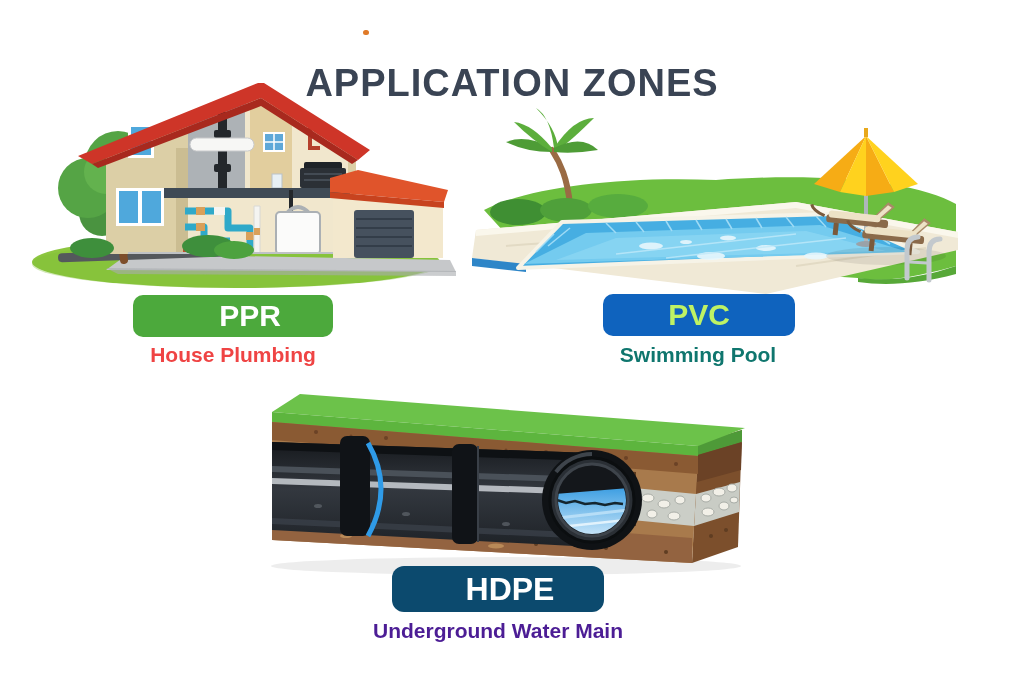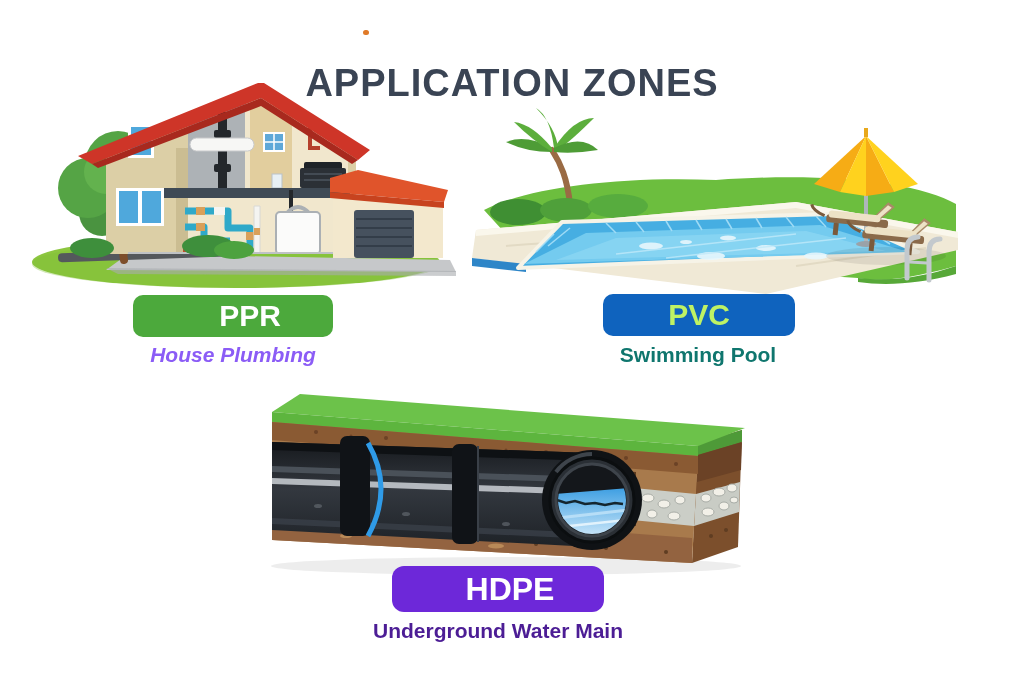--- a/index.html
+++ b/index.html
@@ -141,21 +141,21 @@
       </g>
     </g>
 
     <g>
       <ellipse cx="190" cy="168" rx="26" ry="11" fill="#3E8F3C"></ellipse>
       <ellipse cx="216" cy="172" rx="20" ry="9" fill="#4DA23F"></ellipse>
       <ellipse cx="74" cy="170" rx="22" ry="10" fill="#3E8F3C"></ellipse>
     </g>
   </svg>
   <div class="badge badge-ppr" style="background-color: rgb(76, 169, 60); color: rgb(255, 255, 255); padding-left: 34px;">PPR</div>
-  <div class="caption cap-ppr" style="color: #8b5cf6; font-style: italic;">House Plumbing</div>
+  <div class="caption cap-ppr" style="color: #ef4444;">House Plumbing</div>
 
   <svg class="svg-pool" width="500" height="192" viewBox="0 0 500 192">
 
     <g>
       <path d="M18,104 C60,82 150,70 250,74 C360,66 452,76 490,98 L490,160 C440,174 410,176 392,172 L60,150 Z" fill="#6CBE3E"></path>
       <path d="M392,172 C430,176 460,170 490,160 L490,168 C452,178 420,180 392,176 Z" fill="#57A838"></path>
     </g>
 
     <g>
       <path d="M104,98 C101,72 95,58 86,44" stroke="#9A6B44" stroke-width="6" fill="none" stroke-linecap="round"></path>
@@ -350,16 +350,16 @@
         <g clip-path="url(#pipeHole)">
           <polygon points="300,108 374,102 374,150 300,152" fill="url(#waterGrad)"></polygon>
           <path d="M301,114 l9,3 l9,-2 l10,3 l10,-1 l10,2 l10,-2 l8,1" stroke="#14262F" stroke-width="2.5" fill="none"></path>
           <line x1="302" y1="132" x2="372" y2="124" stroke="#BFE2F8" stroke-width="3" opacity="0.85"></line>
           <line x1="304" y1="141" x2="370" y2="134" stroke="#E8F5FD" stroke-width="2.5" opacity="0.9"></line>
         </g>
         <path d="M300,86 A46,46 0 0 1 336,68" stroke="#4A5159" stroke-width="4" fill="none" opacity="0.8"></path>
       </g>
     </g>
   </svg>
-  <div class="badge badge-hdpe" style="background-color: #6d28d9; color: rgb(255, 255, 255); padding-left: 24px;">HDPE</div>
+  <div class="badge badge-hdpe" style="background-color: #0c4a6e; color: rgb(255, 255, 255); padding-left: 24px;">HDPE</div>
   <div class="caption cap-hdpe" style="color: #4c1d95;">Underground Water Main</div>
 
 </div>
 
 </body></html>

